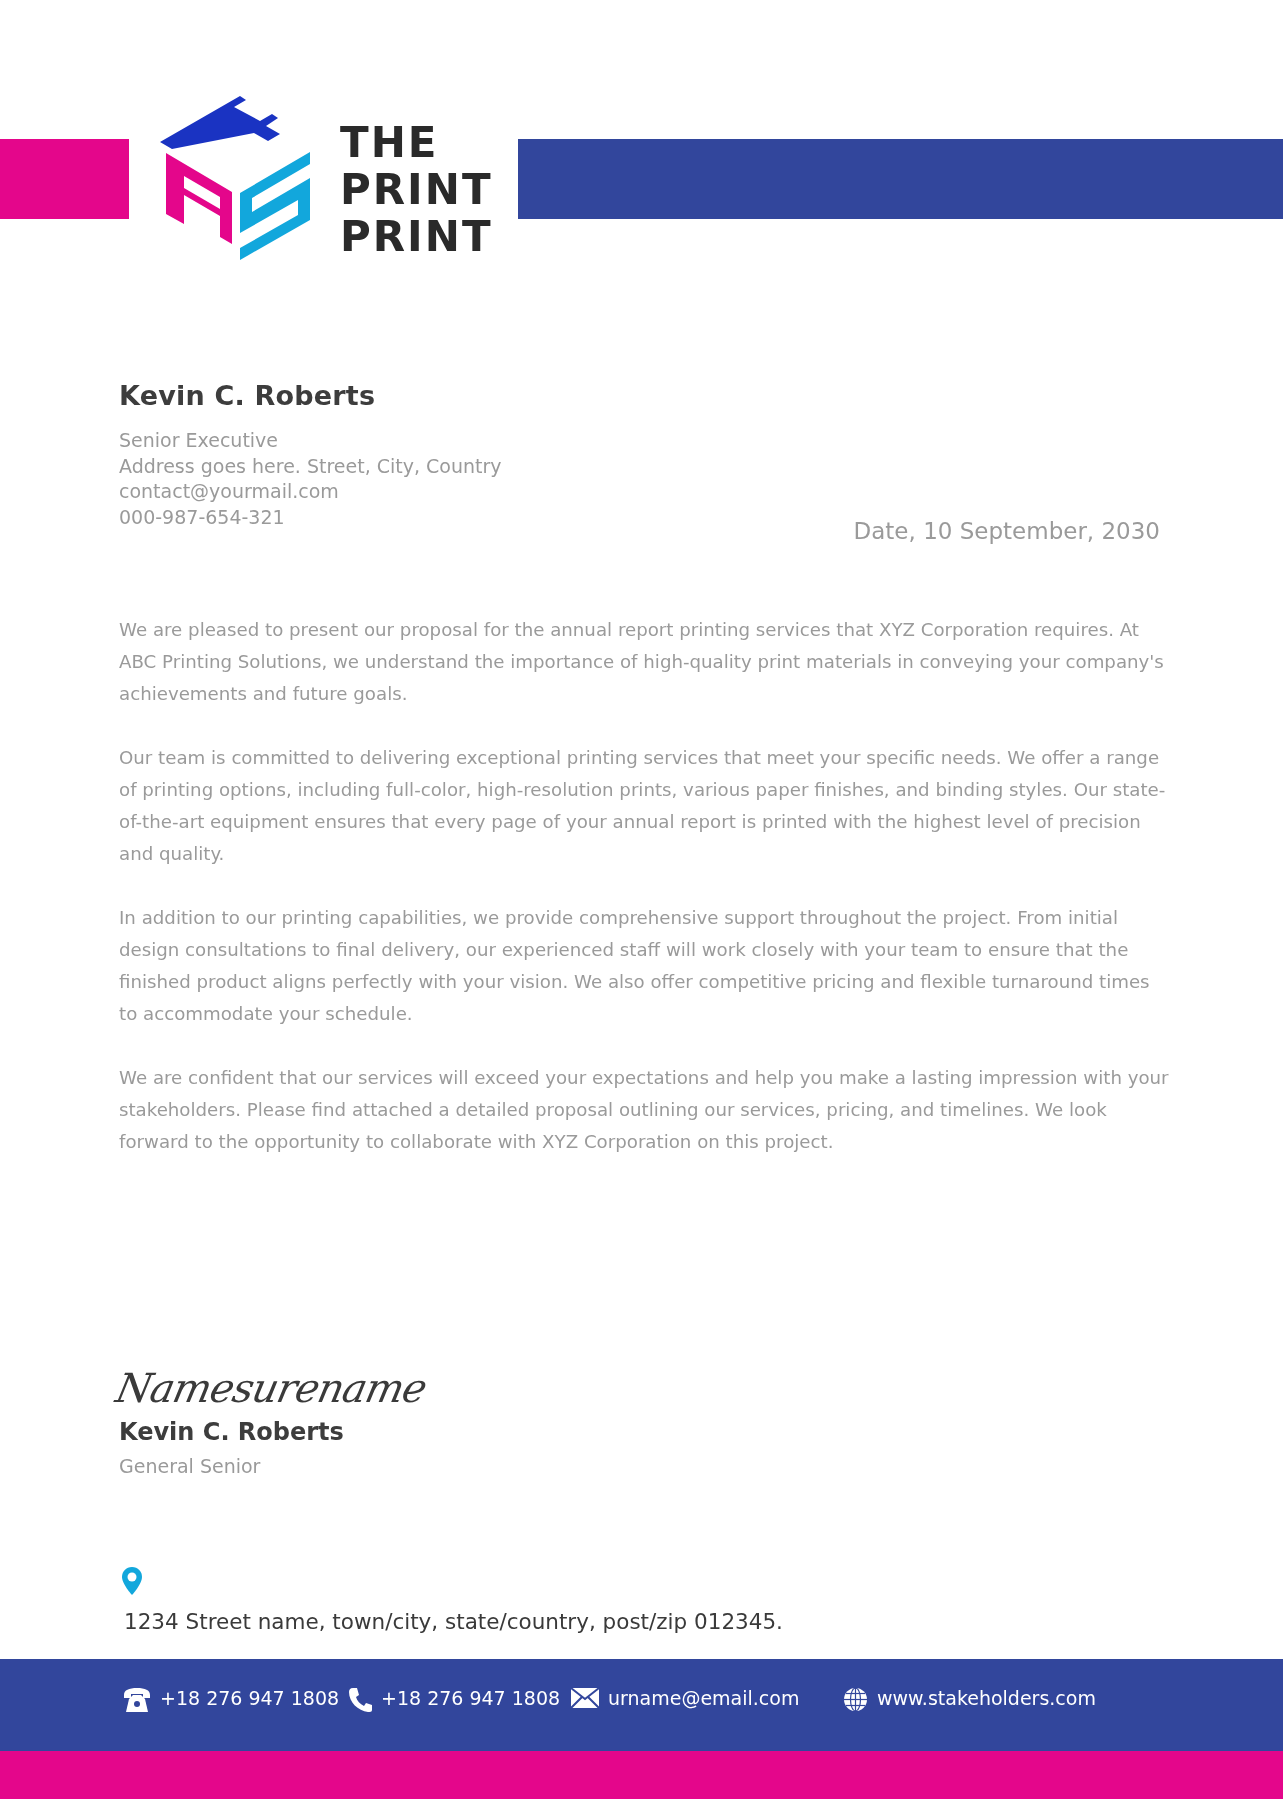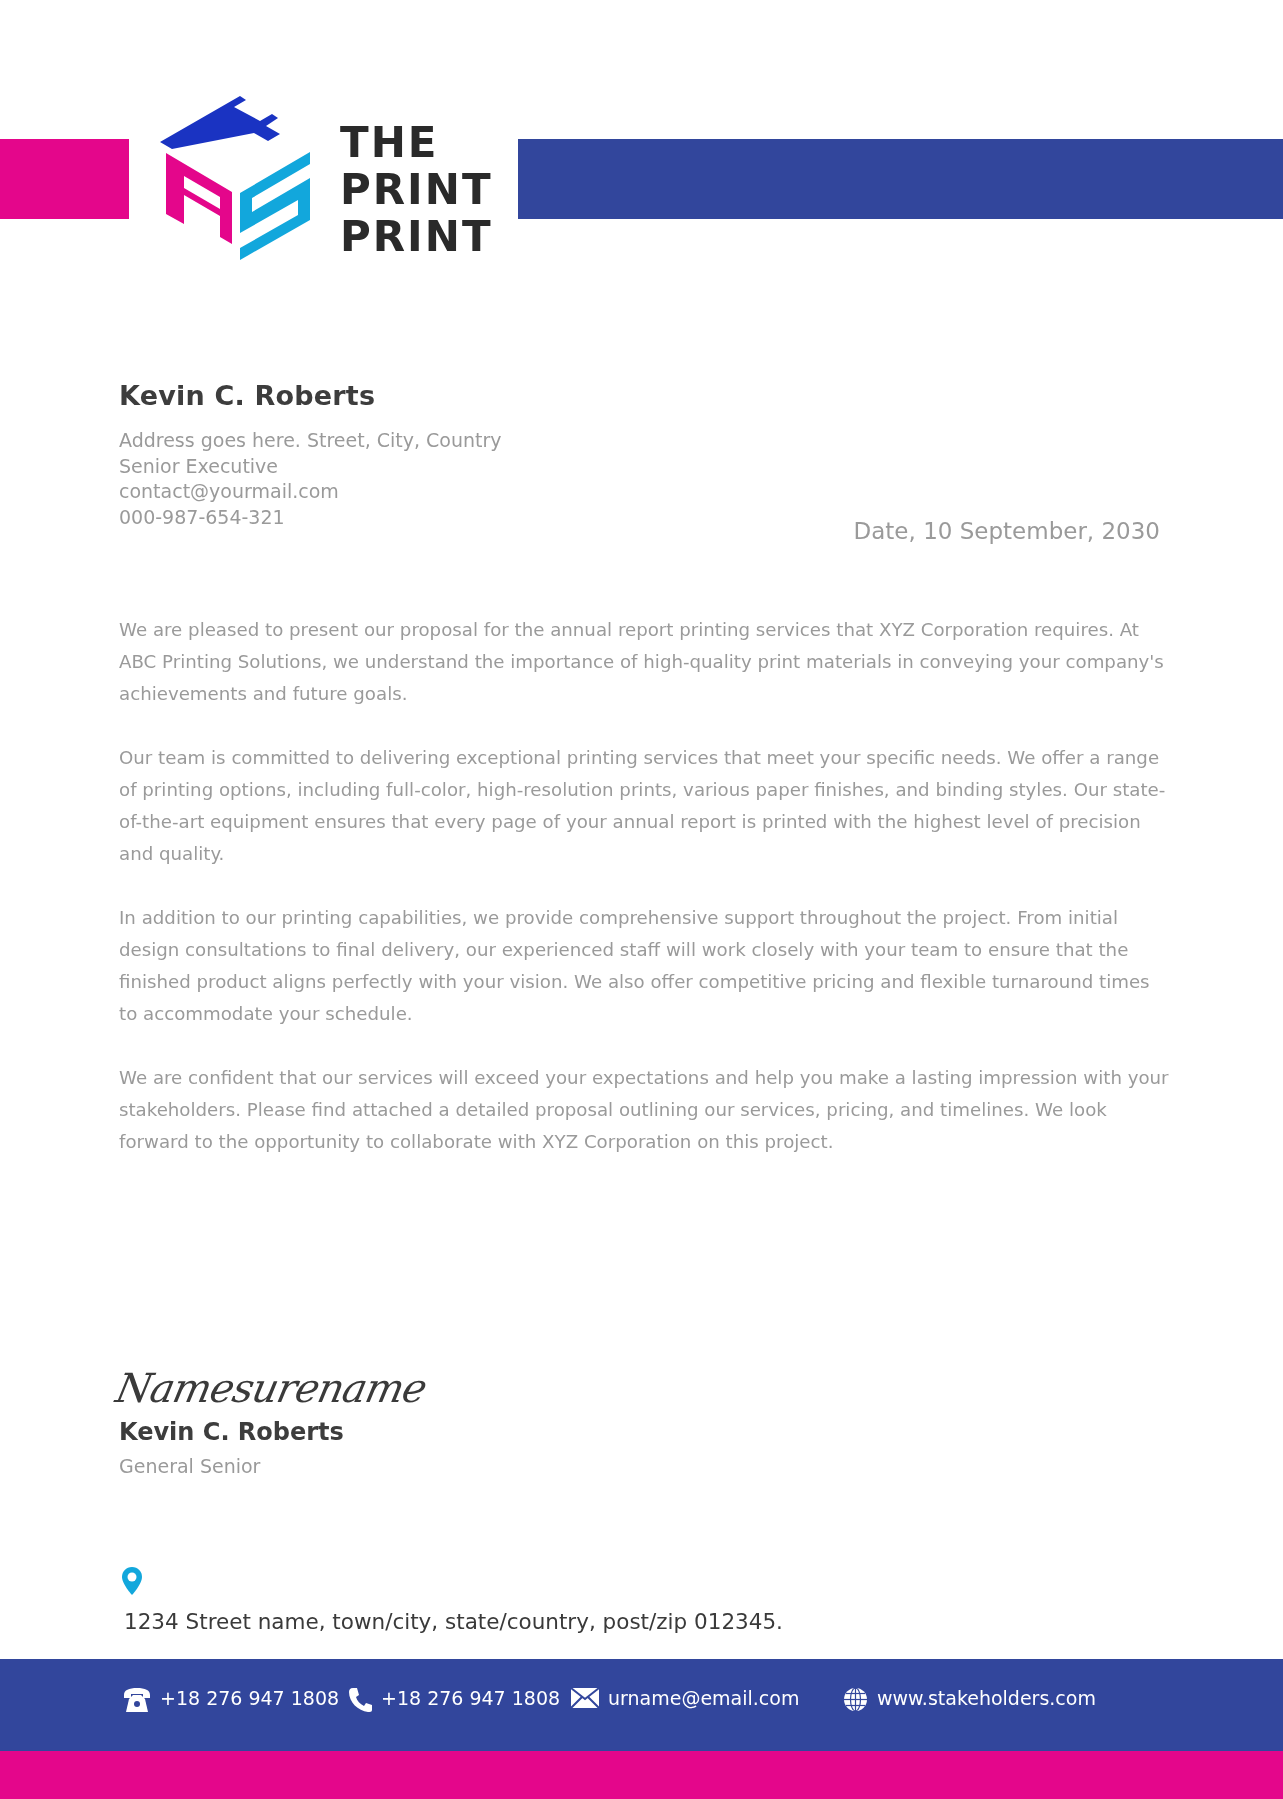--- a/index.html
+++ b/index.html
@@ -73,22 +73,22 @@
 </svg>
 
 <div class="abs logo-text">
   <div>THE</div>
   <div>PRINT</div>
   <div>PRINT</div>
 </div>
 
 <div class="abs sender-name">Kevin C. Roberts</div>
 <div class="abs sender-info">
+  <div>Senior Executive</div>
   <div>Address goes here. Street, City, Country</div>
-  <div>Senior Executive</div>
   <div>contact@yourmail.com</div>
   <div>000-987-654-321</div>
 </div>
 
 <div class="abs date">Date, 10 September, 2030</div>
 
 <div class="abs body-text">
   <p>We are pleased to present our proposal for the annual report printing services that XYZ Corporation requires. At ABC Printing Solutions, we understand the importance of high-quality print materials in conveying your company's achievements and future goals.</p>
   <p>Our team is committed to delivering exceptional printing services that meet your specific needs. We offer a range of printing options, including full-color, high-resolution prints, various paper finishes, and binding styles. Our state-of-the-art equipment ensures that every page of your annual report is printed with the highest level of precision and quality.</p>
   <p>In addition to our printing capabilities, we provide comprehensive support throughout the project. From initial design consultations to final delivery, our experienced staff will work closely with your team to ensure that the finished product aligns perfectly with your vision. We also offer competitive pricing and flexible turnaround times to accommodate your schedule.</p>

